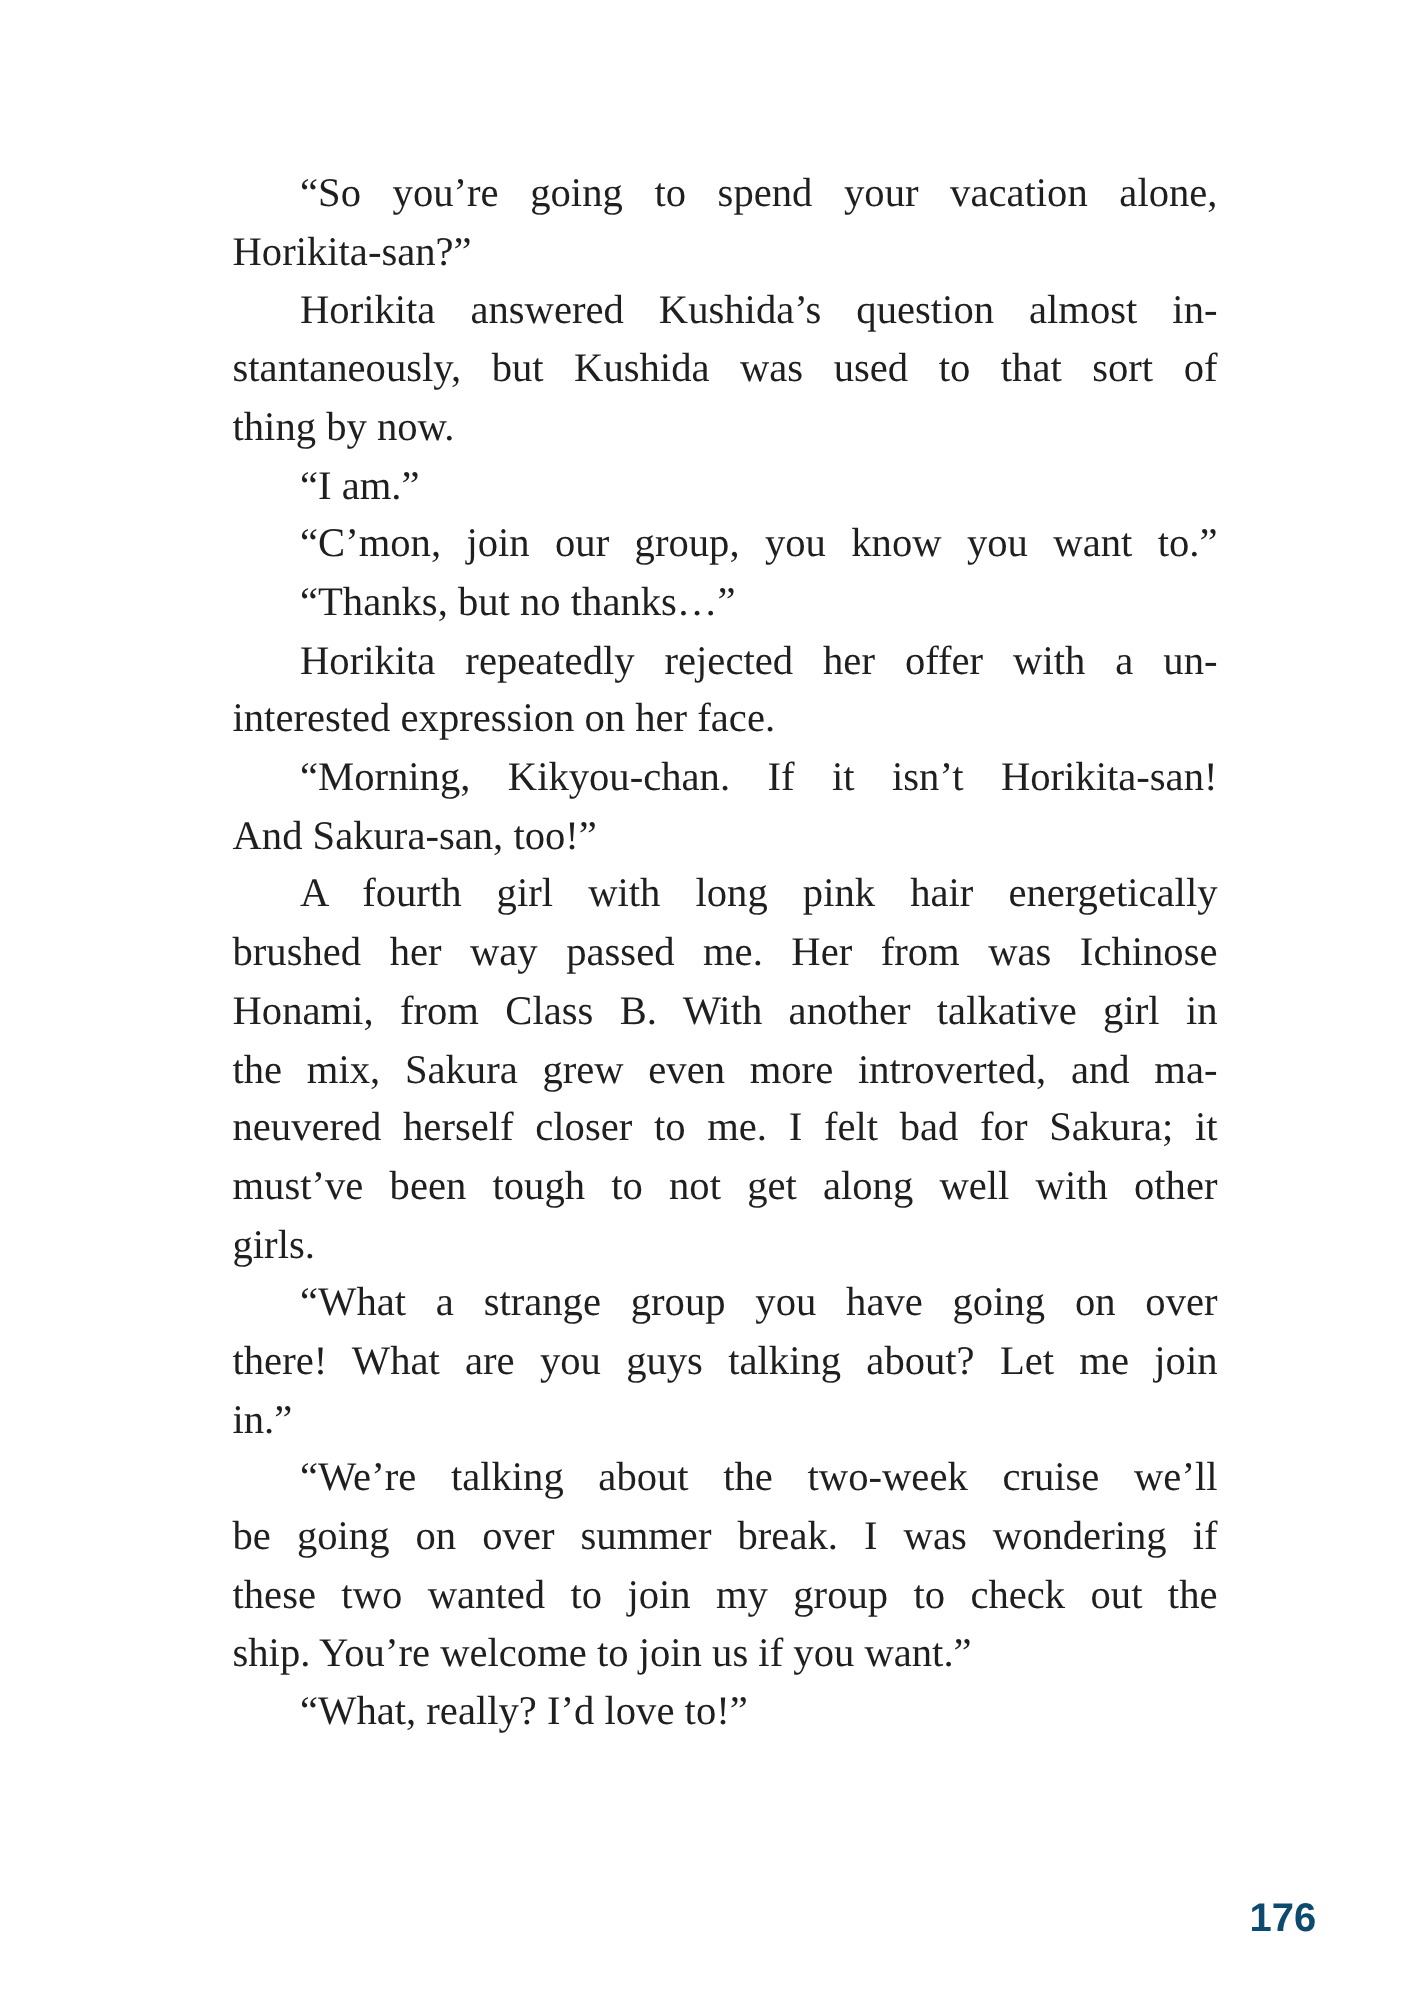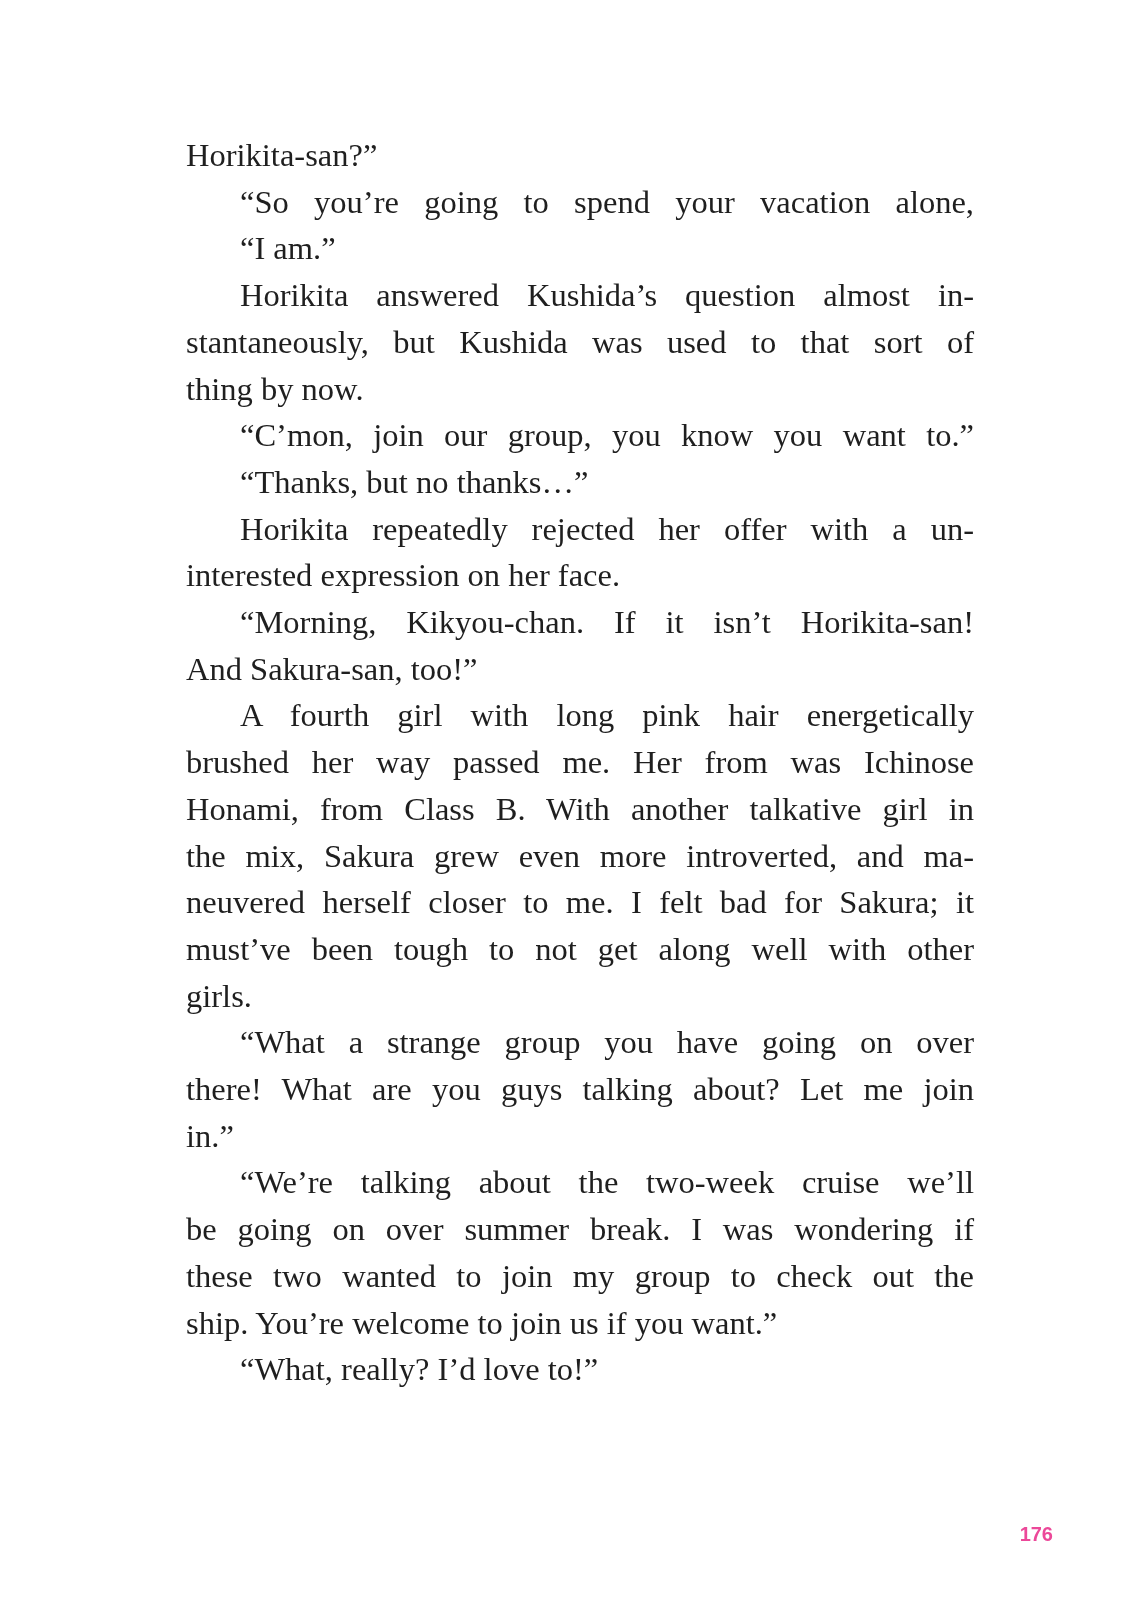--- a/index.html
+++ b/index.html
@@ -44,41 +44,41 @@
   }
   .line.first {
     text-indent: 54px;
   }
   .page-number {
     position: absolute;
     top: 1519px;
     right: 70px;
     font-family: "Liberation Sans", "DejaVu Sans", sans-serif;
     font-weight: bold;
-    font-size: 20px;
+    font-size: 32px;
     line-height: 30px;
-    color: #ec4899;
+    color: #0c4a6e;
   }
 </style>
 </head>
 <body style="background: rgb(255, 255, 255);">
 
 <div class="page">
   <div class="text-block" id="text-block" style="color: rgb(31, 31, 31);">
       <div class="para">
+        <div class="line first justify">“So you’re going to spend your vacation alone,</div>
         <div class="line lastline">Horikita-san?”</div>
-        <div class="line first justify">“So you’re going to spend your vacation alone,</div>
-      </div>
-      <div class="para">
-        <div class="line first lastline">“I am.”</div>
       </div>
       <div class="para">
         <div class="line first justify">Horikita answered Kushida’s question almost in-</div>
         <div class="line justify">stantaneously, but Kushida was used to that sort of</div>
         <div class="line lastline">thing by now.</div>
+      </div>
+      <div class="para">
+        <div class="line first lastline">“I am.”</div>
       </div>
       <div class="para">
         <div class="line first justify">“C’mon, join our group, you know you want to.”</div>
       </div>
       <div class="para">
         <div class="line first lastline">“Thanks, but no thanks…”</div>
       </div>
       <div class="para">
         <div class="line first justify">Horikita repeatedly rejected her offer with a un-</div>
         <div class="line lastline">interested expression on her face.</div>

